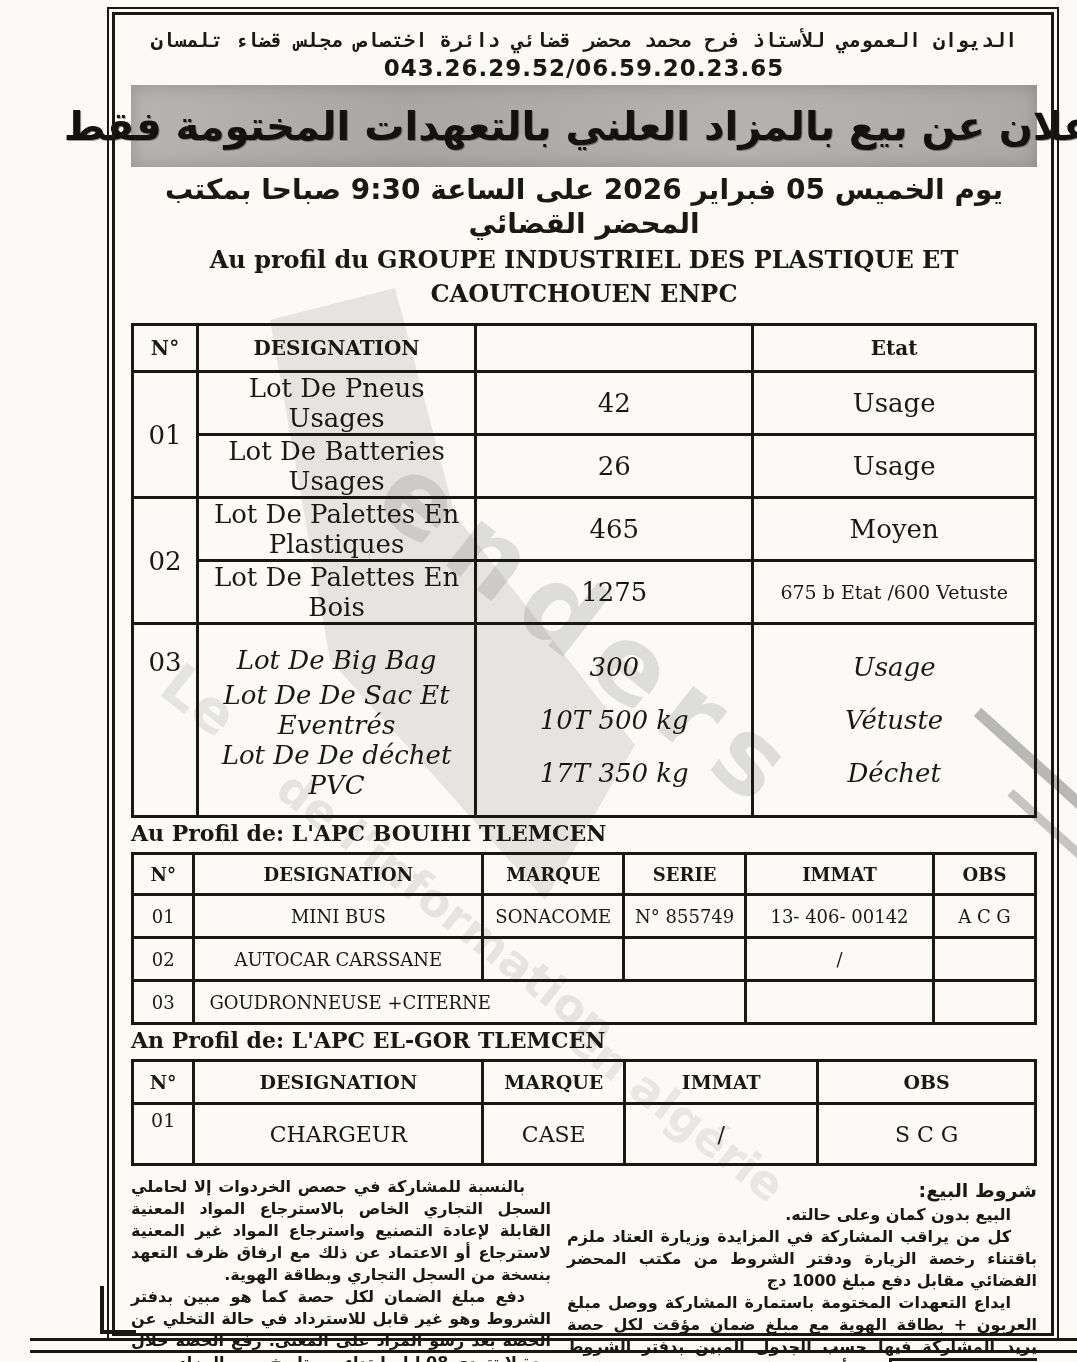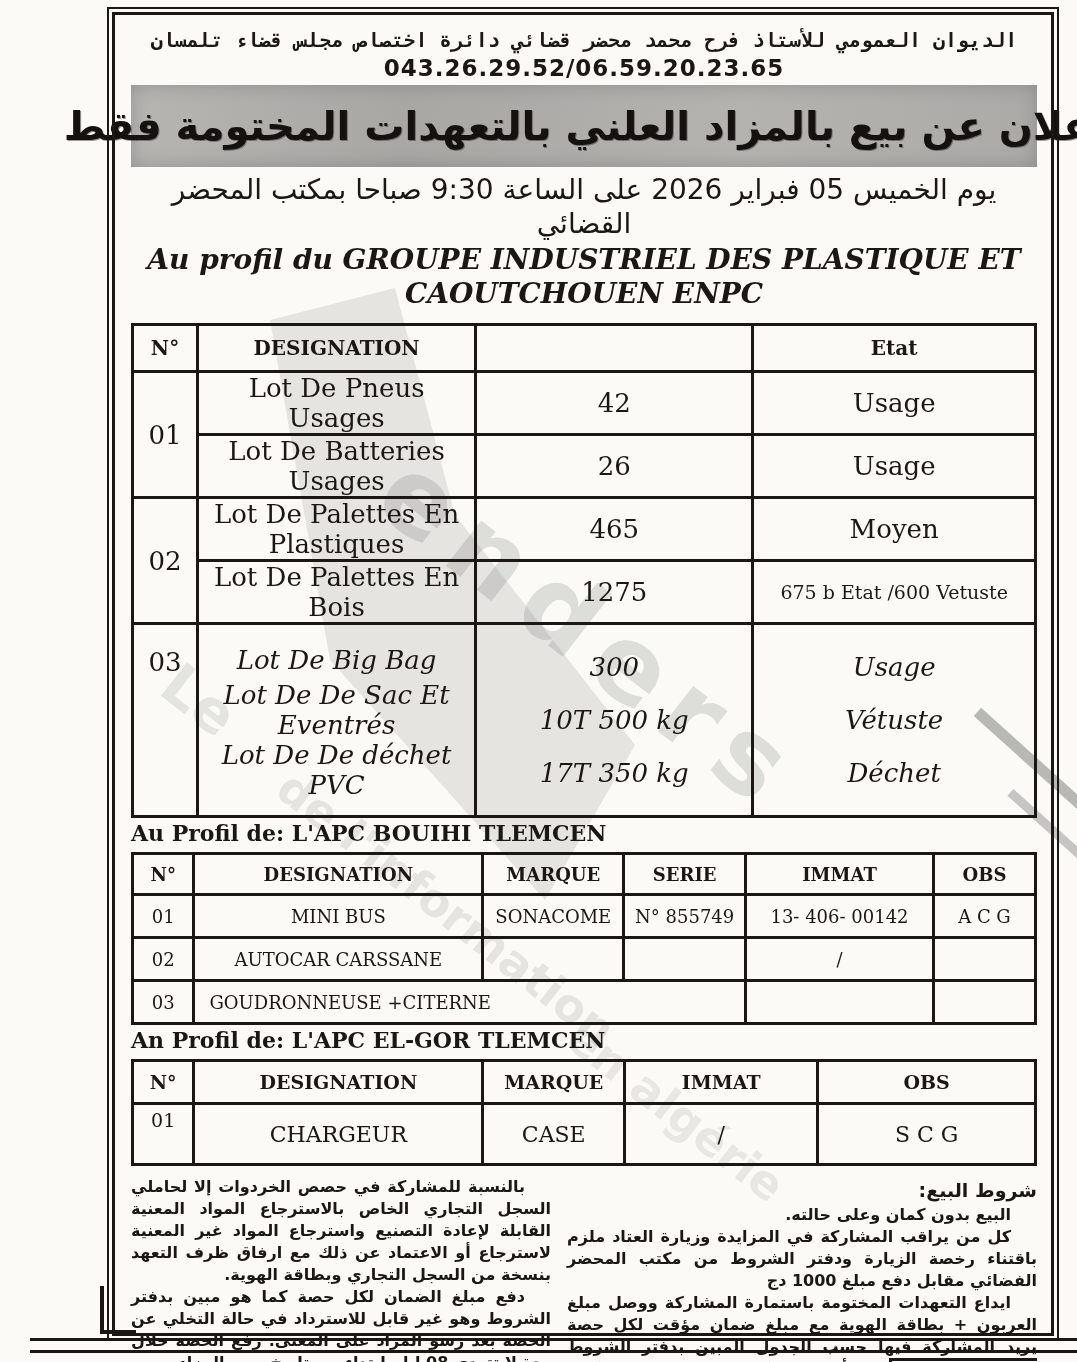--- a/index.html
+++ b/index.html
@@ -43,25 +43,25 @@
     margin-top:3px; height:82px; display:flex; align-items:center; justify-content:center;
     background:linear-gradient(90deg,#b7b5b2,#a9a7a4 30%,#b5b3b0 68%,#acaaa7);
     box-shadow:inset 0 0 18px rgba(80,80,80,0.35);
   }
   .title-text{
     direction:rtl; font-weight:bold; font-size:40px; color:#14110e;
     text-shadow:1px 1px 0 rgba(40,40,40,0.45); white-space:nowrap;
   }
   .date-line{
     margin-top:6px; text-align:center; direction:rtl;
-    font-weight:normal; font-size:28px; line-height:34px;
+    font-weight:bold; font-size:28px; line-height:34px;
   }
   .french-line{
     margin-top:2px; text-align:center; font-family:"DejaVu Serif",serif;
-    font-weight:bold; font-size:28px; line-height:34px;font-style:italic;
+    font-weight:bold; font-size:24px; line-height:34px;
   }
   
   table{border-collapse:collapse; width:100%; table-layout:fixed; background:transparent;}
   th,td{
     border:3px solid #1b1713; text-align:center; vertical-align:middle;
     font-family:"DejaVu Serif",serif; padding:0 2px; overflow:hidden;
   }
   .t1{margin-top:12px;}
   .t1 th{height:44px; font-size:20px;}
   .t1 td{height:56px; font-size:26px;}

